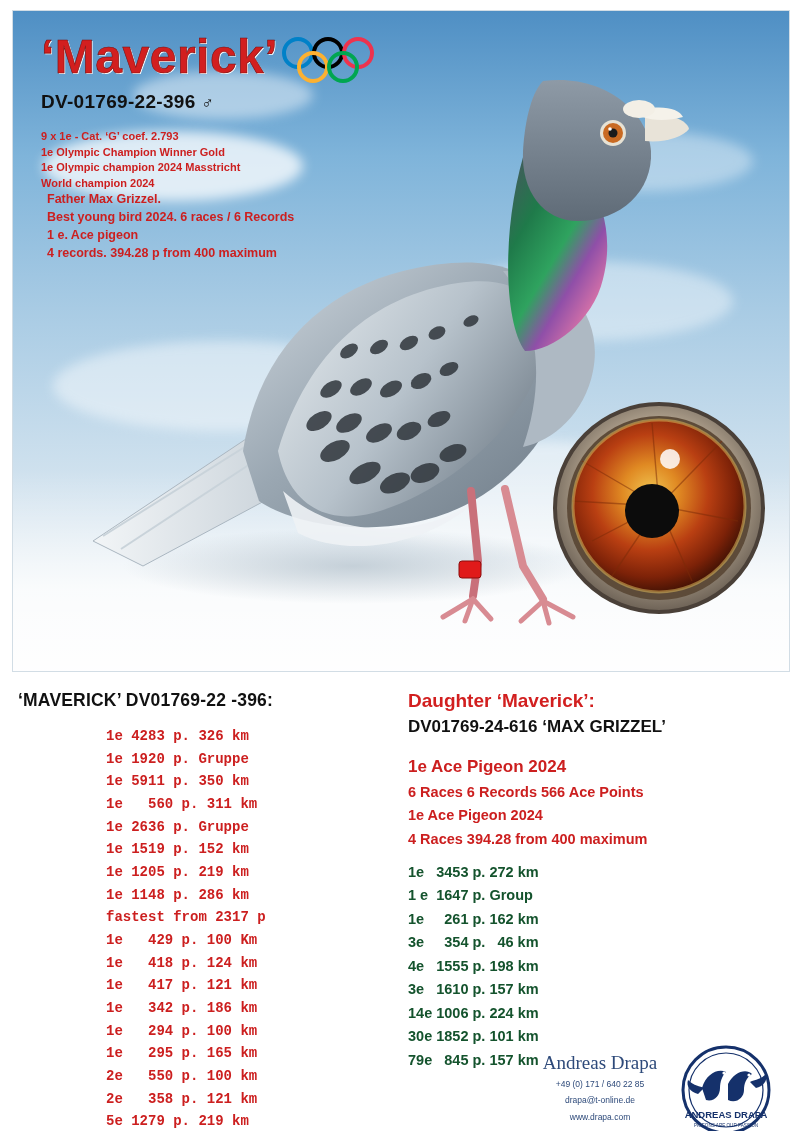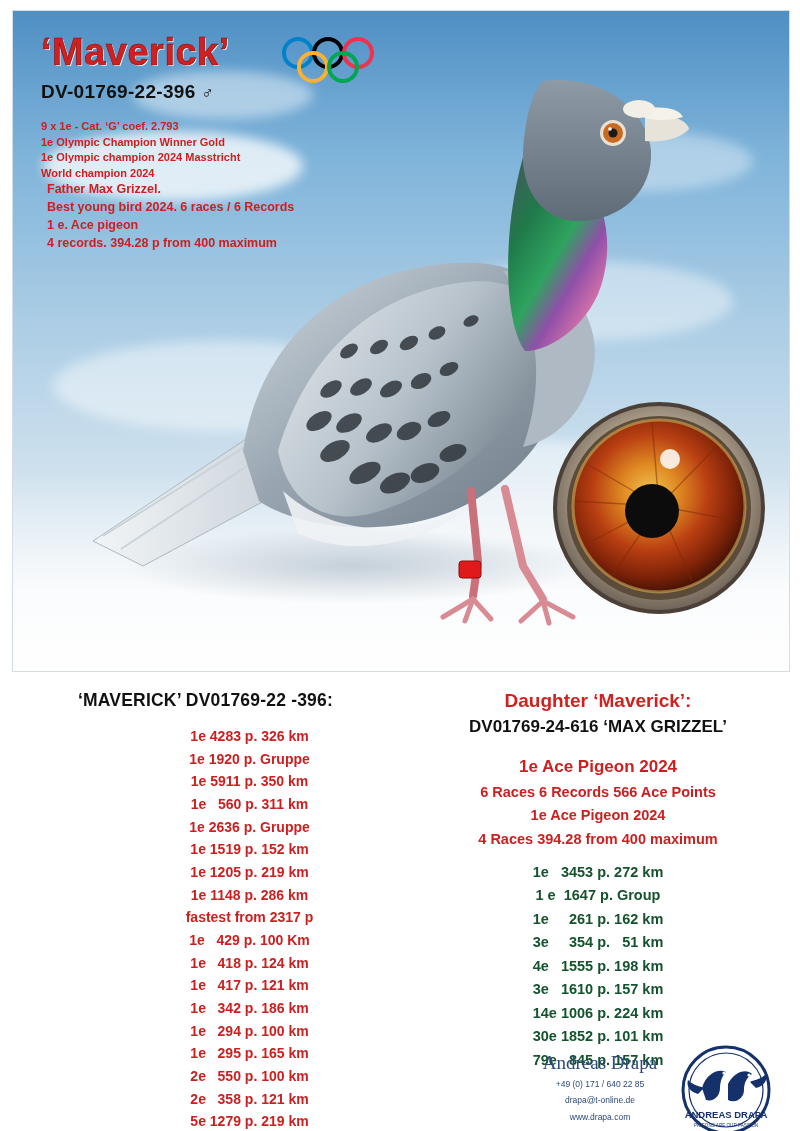--- a/index.html
+++ b/index.html
@@ -26,50 +26,50 @@
   .c3{left:420px;top:250px;width:300px;height:80px;opacity:.55;}
   .c4{left:520px;top:120px;width:220px;height:60px;opacity:.5;}
   .c5{left:40px;top:330px;width:340px;height:90px;opacity:.6;}
   .c6{left:300px;top:430px;width:420px;height:110px;opacity:.65;}
   .haze{position:absolute;left:0;bottom:0;width:100%;height:200px;
         background:linear-gradient(180deg,rgba(255,255,255,0) 0%,rgba(255,255,255,.85) 60%,rgba(255,255,255,.97) 100%);}
 
   
   .titlewrap{position:absolute;left:28px;top:22px;z-index:6;}
   .maverick{
-    font-size:38px;font-weight:bold;color:#d21f1f;
+    font-size:48px;font-weight:bold;color:#d21f1f;
     -webkit-text-stroke:0.6px #7a0c0c;
     letter-spacing:.5px;line-height:1;
     text-shadow:1px 1px 0 #ffffff;
   }
   .ring{
     font-size:19px;font-weight:bold;color:#111;margin-top:10px;letter-spacing:.3px;
   }
   .ring .male{color:#111;font-size:17px;}
   .achv{margin-top:16px;color:#cc1f1f;font-size:11px;font-weight:bold;line-height:1.42;}
   .achv2{color:#cc1f1f;font-size:12.5px;font-weight:bold;line-height:1.42;padding-left:6px;}
 
   
   .olympic{position:absolute;left:265px;top:22px;width:100px;height:58px;z-index:6;}
 
   
   .bird{position:absolute;left:60px;top:10px;width:620px;height:640px;z-index:4;}
   .eyeimg{position:absolute;right:22px;top:390px;width:215px;height:215px;z-index:5;}
 
   
-  .cols{position:absolute;left:0;top:690px;width:800px;height:430px;text-align:center;}
+  .cols{position:absolute;left:0;top:690px;width:800px;height:430px;}
   .colL{position:absolute;left:18px;top:0;width:375px;}
   .colR{position:absolute;left:408px;top:0;width:380px;}
 
   .hdrL{font-size:17.5px;font-weight:bold;color:#111;letter-spacing:.2px;}
   .hdrR1{font-size:19px;font-weight:bold;color:#d21f1f;}
   .hdrR2{font-size:17px;font-weight:bold;color:#111;margin-top:5px;}
   .rlist{margin-top:14px;color:#cc1f1f;font-size:14px;font-weight:bold;line-height:1.62;
          font-family:"Liberation Sans", sans-serif;}
-  .rlist .row{white-space:pre;padding-left:88px;}
+  .rlist .row{white-space:pre;padding-left:88px;font-family:Liberation Mono, monospace;}
   .rlistR{margin-top:10px;color:#14532d;font-size:14.5px;font-weight:bold;line-height:1.62;}
   .rlistR .row{white-space:pre;}
   .blockR{margin-top:16px;color:#cc1f1f;font-size:14.5px;font-weight:bold;line-height:1.62;}
   .blockR .row{white-space:pre;}
 
   
   .footer{position:absolute;left:0;top:1040px;width:740px;height:90px;}
   .sig{position:absolute;left:520px;top:12px;width:160px;text-align:center;}
   .signame{font-family:"Liberation Serif", serif;font-size:19px;color:#2e4a7a;}
   .sigline{font-size:8.5px;color:#2e4a7a;line-height:1.45;margin-top:4px;}
@@ -293,21 +293,21 @@
       <div class="blockR">
         <div class="row" style="font-size:17px">1e Ace Pigeon 2024</div>
         <div class="row">6 Races 6 Records 566 Ace Points</div>
         <div class="row">1e Ace Pigeon 2024</div>
         <div class="row">4 Races 394.28 from 400 maximum</div>
       </div>
       <div class="rlistR">
         <div class="row">1e   3453 p. 272 km</div>
         <div class="row">1 e  1647 p. Group</div>
         <div class="row">1e     261 p. 162 km</div>
-        <div class="row">3e     354 p.   51 km</div>
+        <div class="row">3e     354 p.   46 km</div>
         <div class="row">4e   1555 p. 198 km</div>
         <div class="row">3e   1610 p. 157 km</div>
         <div class="row">14e 1006 p. 224 km</div>
         <div class="row">30e 1852 p. 101 km</div>
         <div class="row">79e   845 p. 157 km</div>
       </div>
     </div>
   </div>
 
   <div class="footer">

